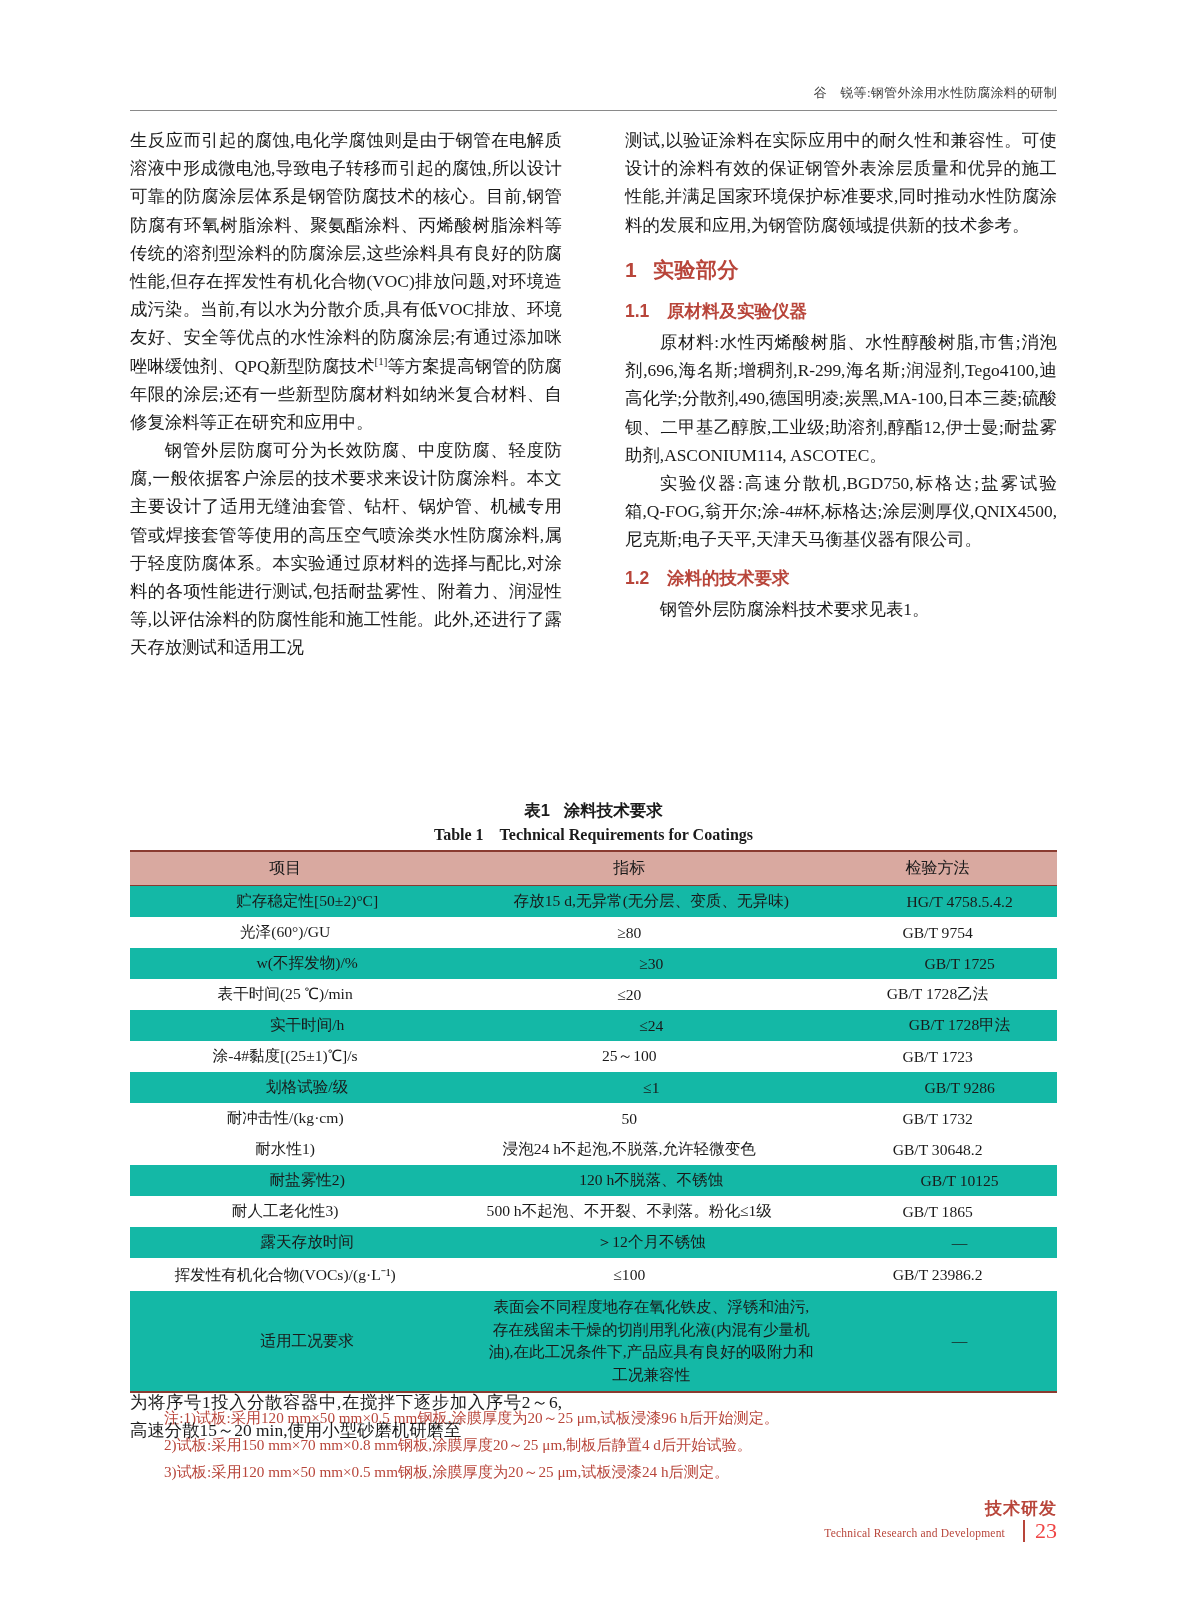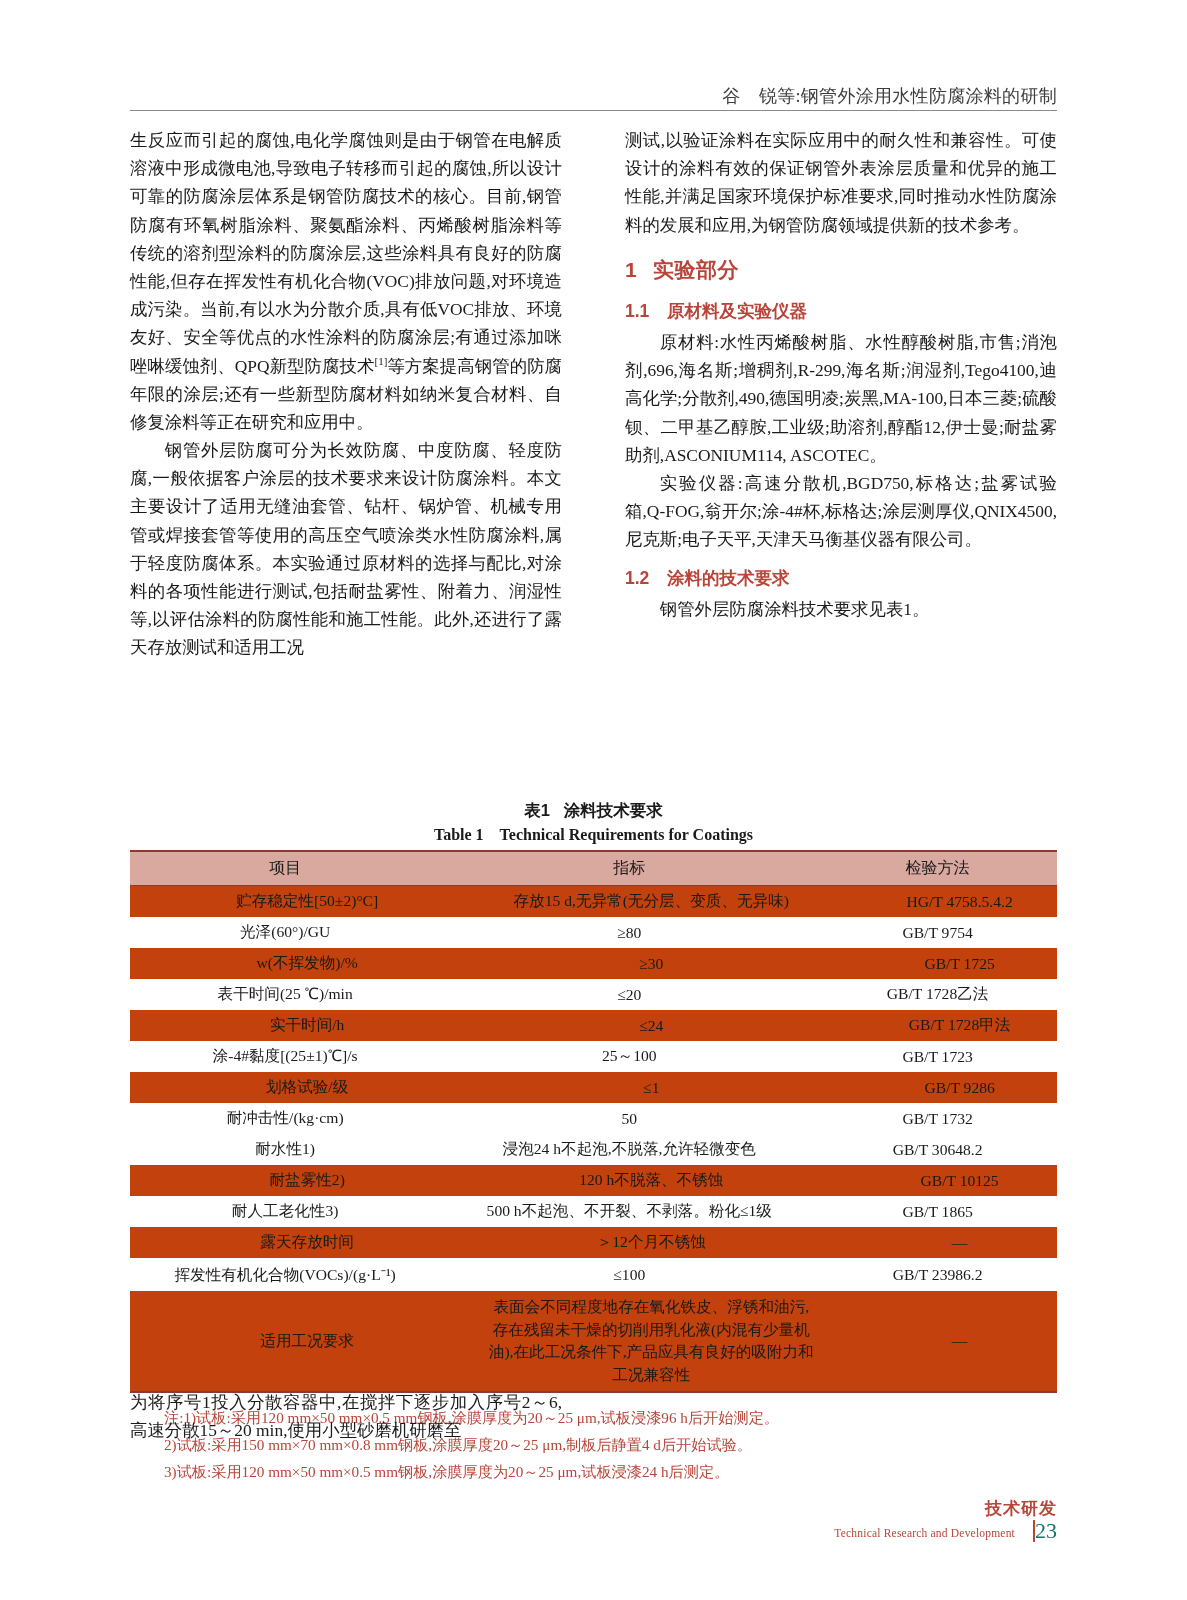--- a/index.html
+++ b/index.html
@@ -20,21 +20,21 @@
     width: 1187px;
     height: 1600px;
     box-sizing: border-box;
     padding: 0;
   }
   
   .running-head {
     position: absolute;
     top: 84px;
     right: 130px;
-    font-size: 18px;
+    font-size: 13px;
     color: #3d3d3d;
     letter-spacing: 0.3px;
     white-space: nowrap;
   }
   .header-rule {
     position: absolute;
     top: 110px;
     left: 130px;
     right: 130px;
     height: 1px;
@@ -116,21 +116,21 @@
     margin-top: 20px;
   }
   table.req thead th {
     background: #d9a9a0;
     font-weight: normal;
     border-top: 2px solid #8a3b30;
     border-bottom: 1px solid #8a3b30;
     font-size: 16px;
     padding: 6px 4px;
   }
-  table.req tbody tr.odd td { background: #c2410c; padding-left: 48px; }
+  table.req tbody tr.odd td { background: #14b8a6; padding-left: 48px; }
   table.req tbody tr.even td { background: #ffffff; }
   table.req tbody tr:last-child td { border-bottom: 2px solid #8a3b30; }
   td.col-item { width: 310px; text-align: left; padding-left: 14px; }
   td.col-index { width: 400px; }
   td.col-method { width: 217px; }
   td.multi { line-height: 1.45; padding: 7px 10px; }
 
   .notes {
     margin-top: 12px;
     color: #b8453a;
@@ -168,22 +168,23 @@
     gap: 18px;
   }
   .footer .en {
     font-size: 11.5px;
     color: #b8453a;
     letter-spacing: 0.2px;
     padding-bottom: 3px;
   }
   .footer .pg {
     font-size: 22px;
-    color: #0f766e;
+    color: #ef4444;
     border-left: 2px solid #b8453a;
+    padding-left: 10px;
     line-height: 1;
   }
   .clear { clear: both; }
 </style>
 </head>
 <body>
 
 <div class="page">
 
   <div class="running-head">谷　锐等:钢管外涂用水性防腐涂料的研制</div>

